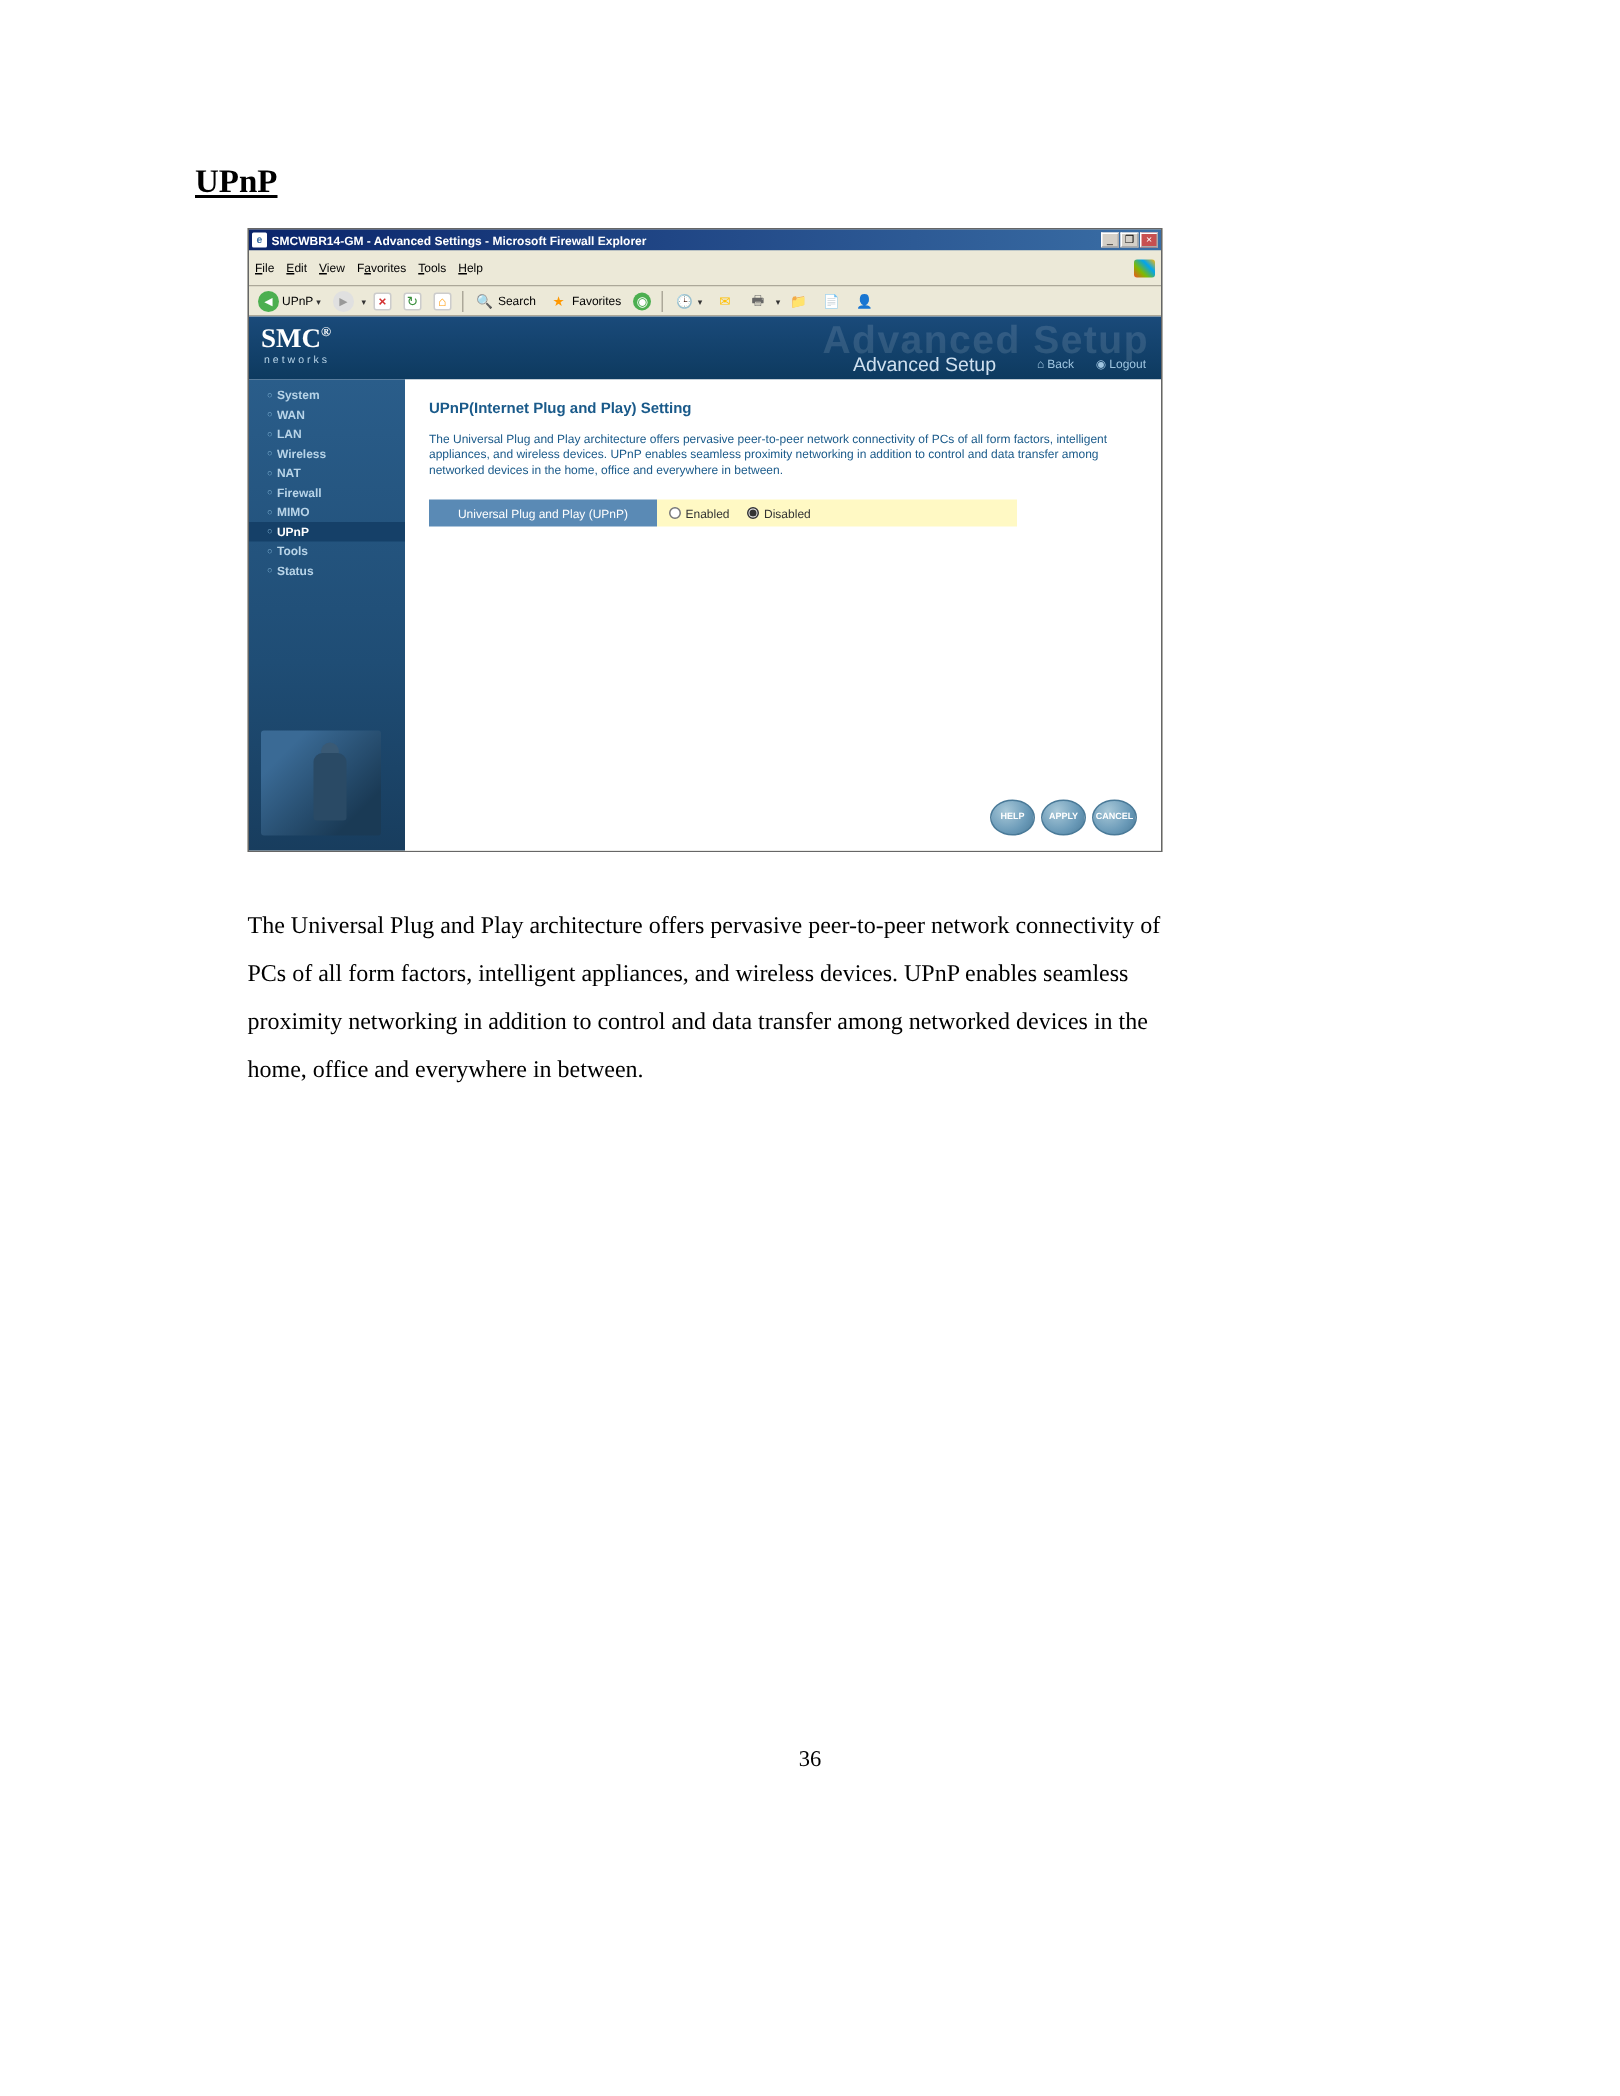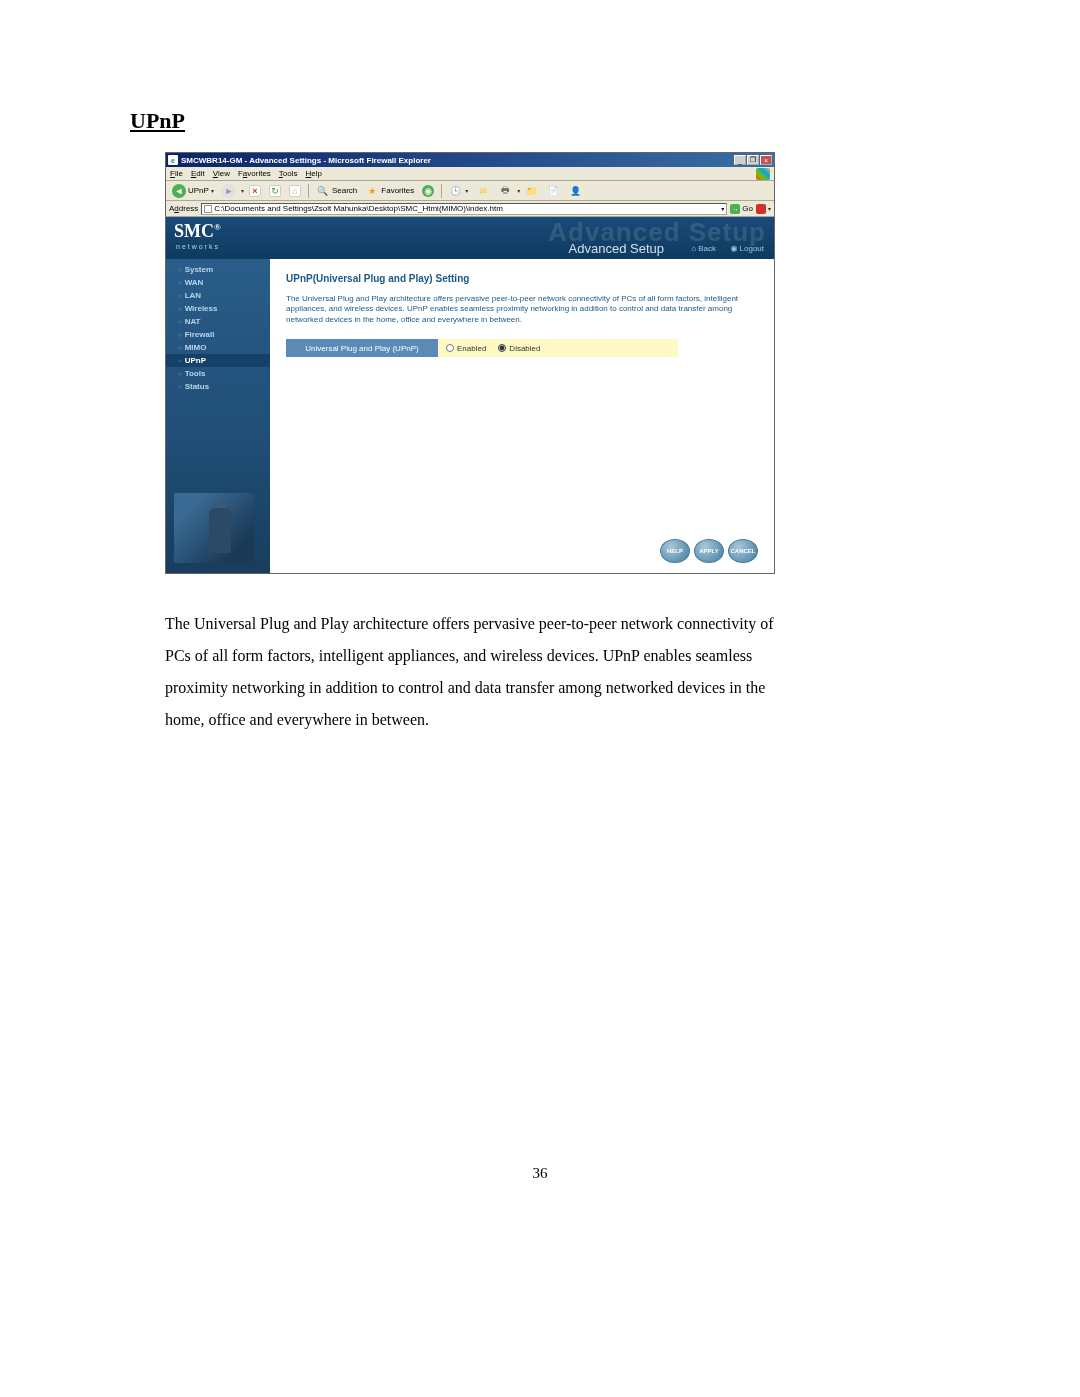--- a/index.html
+++ b/index.html
@@ -10,21 +10,21 @@
   
   .browser-wrap { margin-left: 35px; width: 610px; border: 1px solid #666; font-family: Tahoma, Arial, sans-serif; font-size: 8px; background: #ece9d8; }
   
   .title-bar { height: 14px; background: linear-gradient(to right, #0a246a, #3a6ea5); color: #fff; display: flex; align-items: center; padding: 0 2px; }
   .title-bar .ie-icon { width: 10px; height: 10px; background: #fff; margin-right: 3px; display: inline-flex; align-items: center; justify-content: center; color: #3a6ea5; font-size: 7px; font-weight: bold; border-radius: 1px; }
   .title-bar .title-text { font-weight: bold; flex: 1; font-size: 8px; }
   .title-bar .win-btns { display: flex; gap: 1px; }
   .title-bar .win-btn { width: 12px; height: 10px; background: #d4d0c8; color: #000; display: flex; align-items: center; justify-content: center; font-size: 7px; border: 1px outset #fff; cursor: default; }
   .title-bar .win-btn.close { background: #c75050; color: #fff; }
   
-  .menu-bar { height: 14px; background: #ece9d8; display: flex; align-items: center; padding: 0 4px; gap: 8px; border-bottom: 1px solid #aca899; }
+  .menu-bar { height: 24px; background: #ece9d8; display: flex; align-items: center; padding: 0 4px; gap: 8px; border-bottom: 1px solid #aca899; }
   .menu-bar span { font-size: 8px; cursor: default; }
   .menu-bar span u { text-decoration: underline; }
   .menu-bar .ms-logo { margin-left: auto; width: 14px; height: 12px; background: linear-gradient(45deg,#f25022,#7fba00,#00a4ef,#ffb900); border-radius: 2px; }
   
   .toolbar { height: 20px; background: #ece9d8; display: flex; align-items: center; padding: 0 3px; gap: 2px; border-bottom: 1px solid #aca899; }
   .tb-btn { display: flex; align-items: center; gap: 2px; padding: 1px 3px; font-size: 8px; cursor: default; }
   .tb-icon { width: 14px; height: 14px; display: flex; align-items: center; justify-content: center; border-radius: 50%; font-size: 9px; }
   .tb-icon.back { background: #4caf50; color: #fff; }
   .tb-icon.fwd { background: #e0e0e0; color: #999; }
   .tb-icon.stop { background: #fff; color: #d32f2f; border: 1px solid #ccc; border-radius: 2px; font-weight: bold; width: 12px; height: 12px; }
@@ -172,36 +172,20 @@
           <span class="tb-icon folder">📁</span>
         </span>
       <span class="tb-btn">
           <span class="tb-icon docs">📄</span>
         </span>
       <span class="tb-btn">
           <span class="tb-icon msgr">👤</span>
         </span>
     </div>
 
-    <div class="addr-bar">
-      <span class="addr-label">A<u>d</u>dress</span>
-      <span class="addr-box">
-        <span class="page-icon"></span>
-        <span class="addr-text">C:\Documents and Settings\Zsolt Mahunka\Desktop\SMC_Html(MIMO)\index.htm</span>
-        <span class="addr-drop">▾</span>
-      </span>
-      <span class="go-btn">
-          <span class="go-icon">→</span>
-          <span>Go</span>
-        </span>
-      <span class="links-btn">
-          <span class="links-icon"></span>
-          <span class="tb-drop">▾</span>
-        </span>
-    </div>
 
     <div class="web-content">
       <div class="router-header">
         <span class="smc-brand"><span>SMC</span><sup>®</sup></span>
         <span class="networks">Networks</span>
         <span class="adv-bg">Advanced Setup</span>
         <span class="adv-title">Advanced Setup</span>
         <span class="home-link">
             <span>⌂</span>
             <span>Back</span>
@@ -249,21 +233,21 @@
               <span class="nav-bullet">○</span>
               <span>Tools</span>
             </div>
           <div class="nav-item">
               <span class="nav-bullet">○</span>
               <span>Status</span>
             </div>
           <div class="person-img"></div>
         </div>
         <div class="main-panel">
-          <div class="panel-title">UPnP(Universal Plug and Play) Setting</div>
+          <div class="panel-title">UPnP(Internet Plug and Play) Setting</div>
           <div class="panel-desc">The Universal Plug and Play architecture offers pervasive peer-to-peer network connectivity of PCs of all form factors, intelligent appliances, and wireless devices. UPnP enables seamless proximity networking in addition to control and data transfer among networked devices in the home, office and everywhere in between.</div>
           <div class="setting-row">
             <div class="setting-label">Universal Plug and Play (UPnP)</div>
             <div class="setting-val">
               <label>
                   <input type="radio" name="upnp" style="">
                   <span>Enabled</span>
                 </label>
               <label>
                   <input type="radio" name="upnp" checked="" style="">

